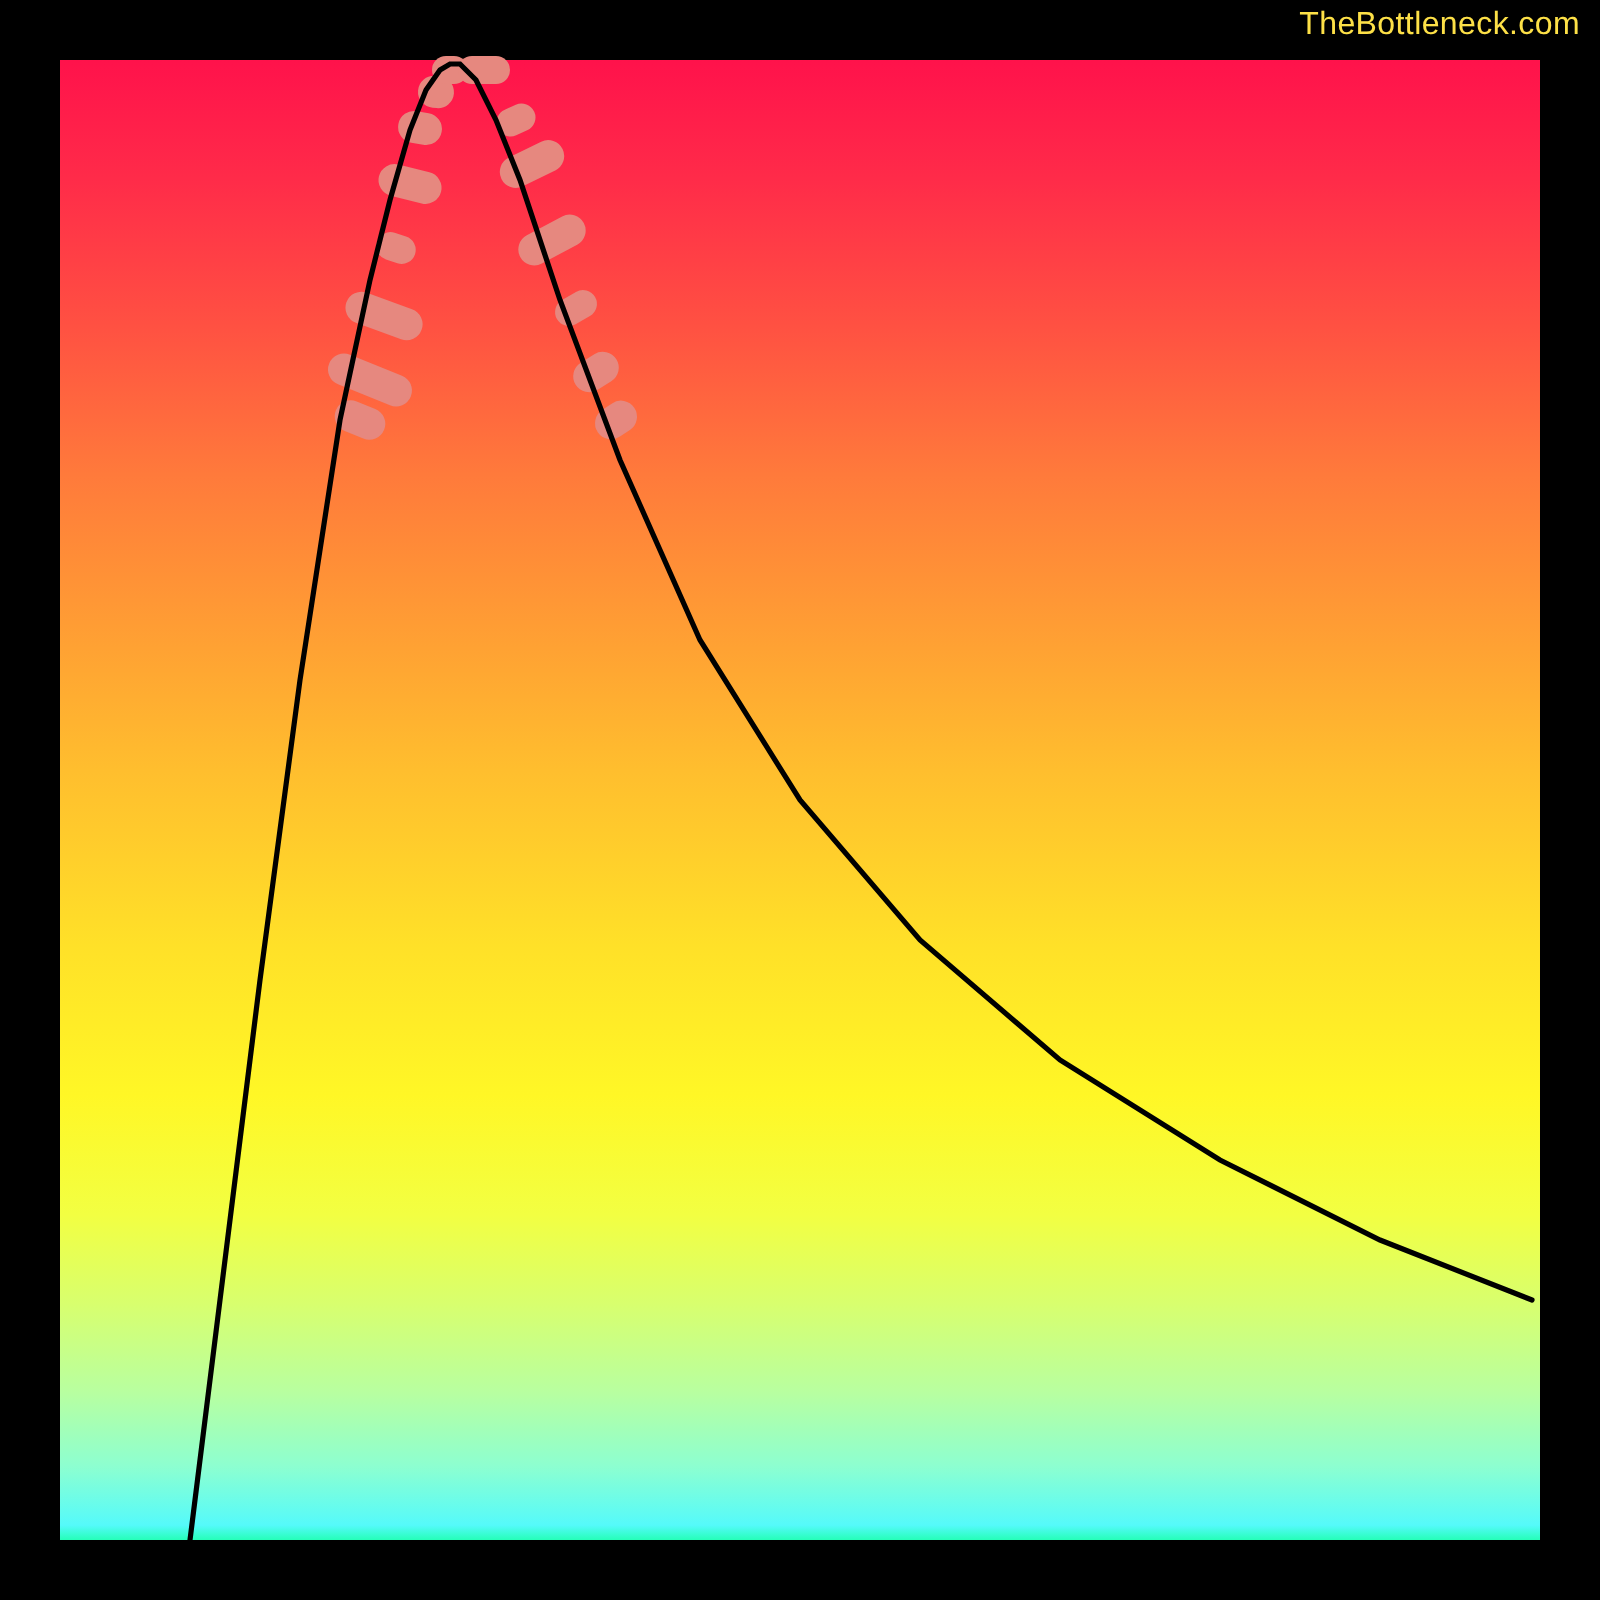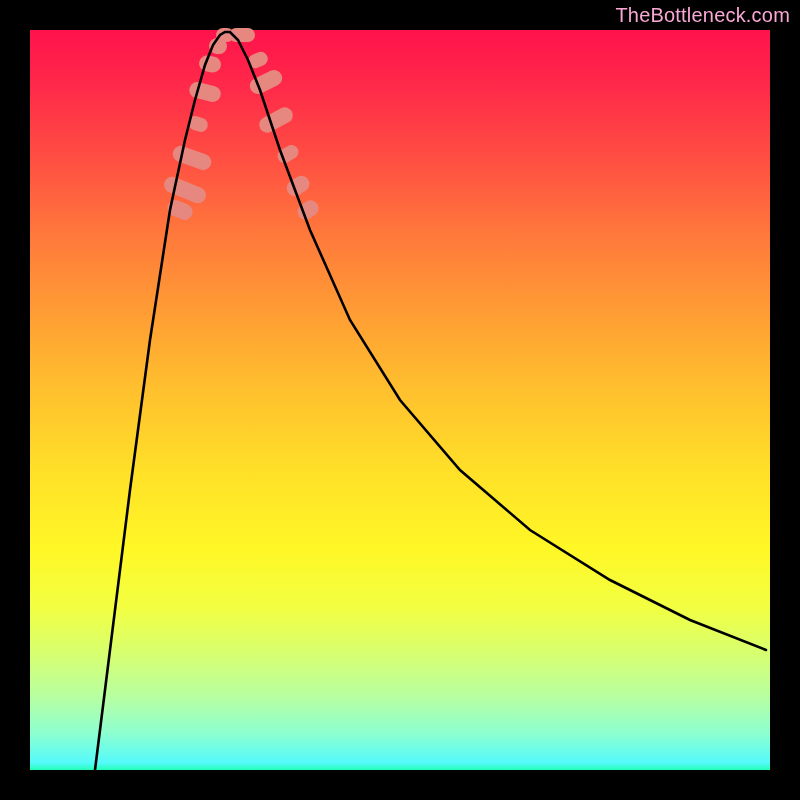--- a/index.html
+++ b/index.html
@@ -39,22 +39,22 @@
       #b8ffa0 90%,
       #8dffd0 95%,
       #55fafa 99%,
       #25ffb8 100%
     );
   }
   .watermark {
     position: absolute;
     top: 4px;
     right: 10px;
-    color: #f9a8d4;
-    font-size: 20px;
+    color: #fde047;
+    font-size: 16px;
     font-weight: 500;
     letter-spacing: 0.2px;
   }
   svg.curve-layer {
     position: absolute;
     left: 0;
     top: 0;
     width: 740px;
     height: 740px;
     overflow: visible;

